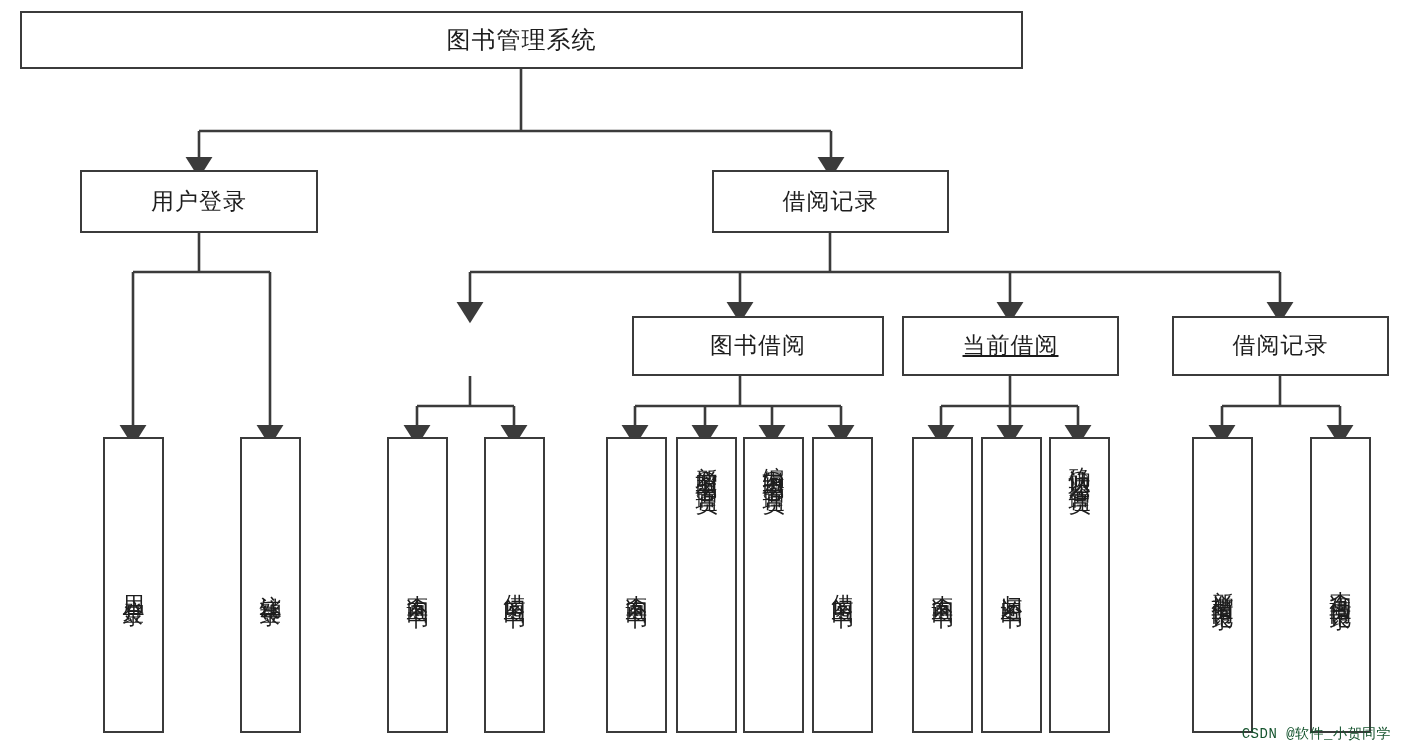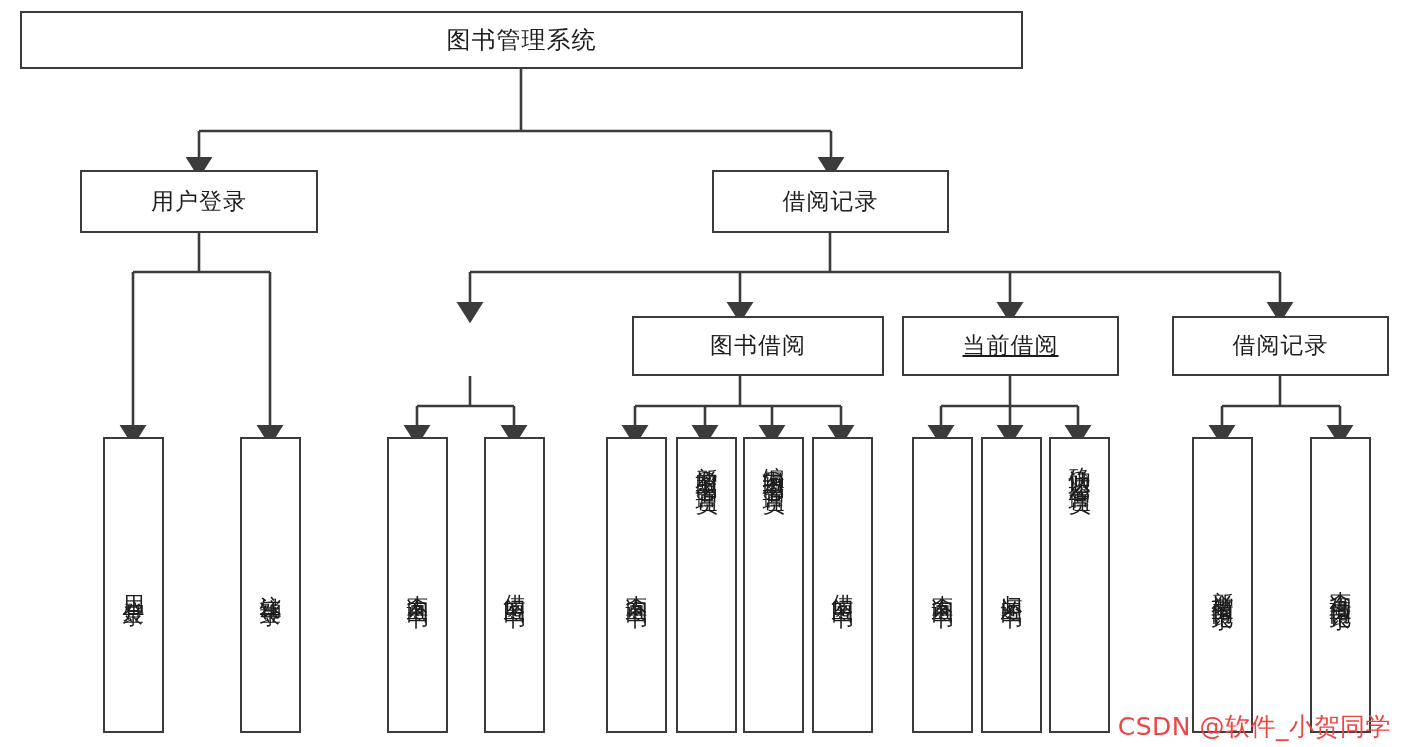--- a/index.html
+++ b/index.html
@@ -66,25 +66,26 @@
   .node.leaf.mid{
     align-items:center;
     padding-top:0;
   }
 
   
   #watermark{
     position:absolute;
     right:14px;
     bottom:4px;
-    font-size:25px;
-    color:#ef4444;
+    font-size:14px;
+    color:#14532d;
     letter-spacing:0.5px;
     white-space:nowrap;
     user-select:none;
+    font-family:Liberation Mono, monospace;
   }
 </style>
 </head>
 <body>
 
 <div id="canvas">
 
   <svg id="wires" viewBox="0 0 1405 747" xmlns="http://www.w3.org/2000/svg">
     <defs>
       <marker id="arw" markerWidth="10" markerHeight="11" refX="1.2" refY="5.2" orient="auto" markerUnits="strokeWidth">

